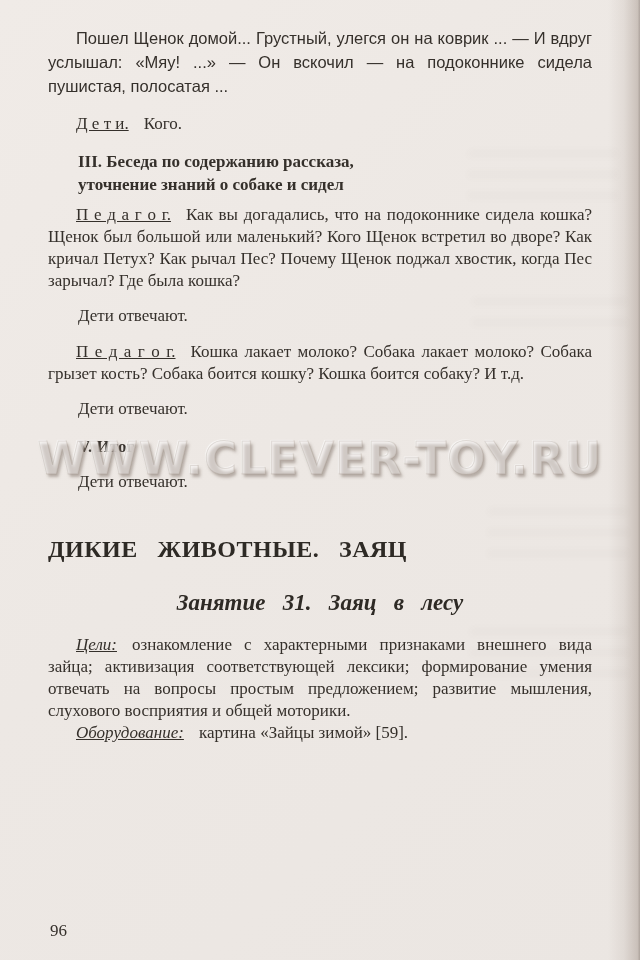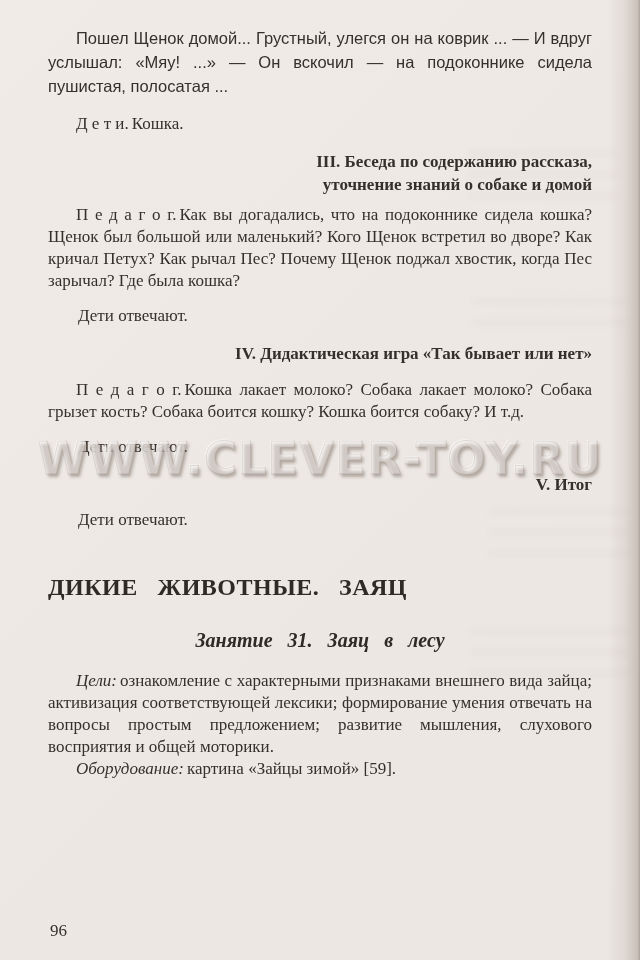--- a/index.html
+++ b/index.html
@@ -26,41 +26,40 @@
   .sans{
     font-family:"Liberation Sans","DejaVu Sans",sans-serif;
     font-size:16.5px;
     line-height:24px;
   }
   .qa{margin-top:15px;}
   .sec-heading{
     font-weight:bold;
     margin:15px 0 8px 30px;
     line-height:23px;
-    text-align:right;
   }
   .para{margin-top:3px;}
-  .speaker{padding-right:3px;}
+  .speaker{padding-right:15px;text-decoration:underline;}
   .respond{margin:13px 0 5px 30px;}
   .chapter-title{
     margin-top:42px;
     text-align:left;
     font-weight:bold;
     font-size:24px;
     line-height:28px;
     word-spacing:0.55em;
     letter-spacing:0.5px;
     color:#2e2a25;
   }
   .lesson-title{
     margin-top:27px;
     text-align:center;
     font-weight:bold;
     font-style:italic;
-    font-size:20px;
+    font-size:23px;
     line-height:25px;
     word-spacing:0.5em;
     color:#2e2a25;
   }
   .goals{margin-top:8px;}
   .ital{font-style:italic;}
   .watermark{
     position:absolute;
     left:0;top:448px;width:640px;
     z-index:3;
@@ -103,34 +102,33 @@
   <div class="smudge sm3"></div>
   <div class="smudge sm4"></div>
 
   <div class="watermark">WWW.CLEVER-TOY.RU</div>
 
   <div class="content">
 
     <p class="sans jtext indent">Пошел Щенок домой... Грустный, улегся он на коврик ... — И вдруг услышал: «Мяу! ...» — Он вскочил — на подоконнике сидела пушистая, полосатая ...</p>
 
     <div class="qa">
-      <p class="indent"><span class="speaker">Д е т и.</span><span>Кошка.</span></p>
+      <p class="indent"><span class="speaker">Д е т и.</span><span>Кого.</span></p>
     </div>
 
     <div>
       <p class="sec-heading">
         <span>III. Беседа по содержанию рассказа,</span><br>
-        <span>уточнение знаний о собаке и домой</span>
+        <span>уточнение знаний о собаке и сидел</span>
       </p>
       <p class="para jtext indent"><span class="speaker">П е д а г о г.</span><span>Как вы догадались, что на подоконнике сидела кошка? Щенок был большой или маленький? Кого Щенок встретил во дворе? Как кричал Петух? Как рычал Пес? Почему Щенок поджал хвостик, когда Пес зарычал? Где была кошка?</span></p>
       <p class="respond">Дети отвечают.</p>
     </div>
 
     <div>
-      <p class="sec-heading">IV. Дидактическая игра «Так бывает или нет»</p>
       <p class="para jtext indent" style="margin-top:14px;"><span class="speaker">П е д а г о г.</span><span>Кошка лакает молоко? Собака лакает молоко? Собака грызет кость? Собака боится кошку? Кошка боится собаку? И т.д.</span></p>
       <p class="respond">Дети отвечают.</p>
     </div>
 
     <div>
       <p class="sec-heading">V. Итог</p>
       <p class="respond">Дети отвечают.</p>
     </div>
 
     <h1 class="chapter-title">ДИКИЕ ЖИВОТНЫЕ. ЗАЯЦ</h1>

